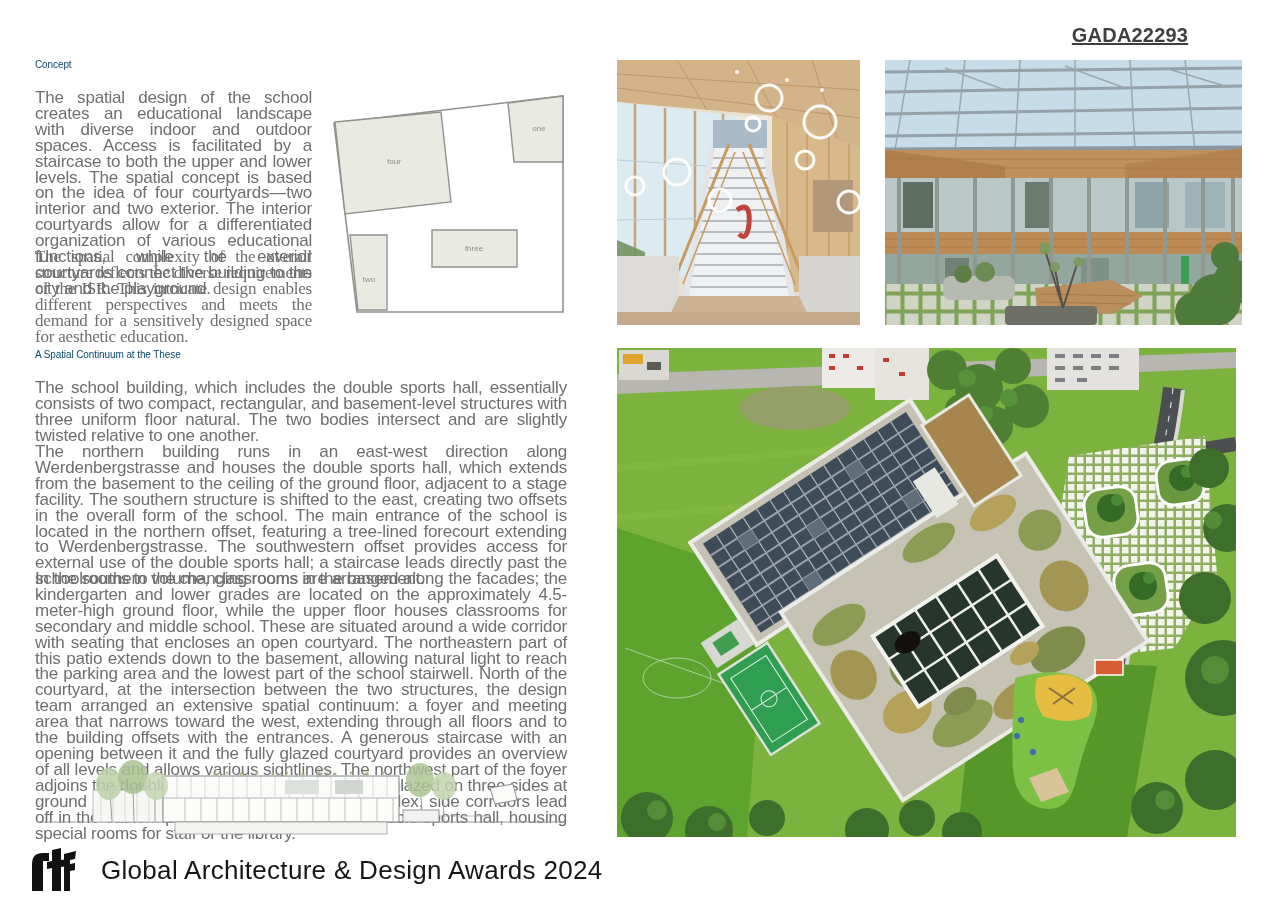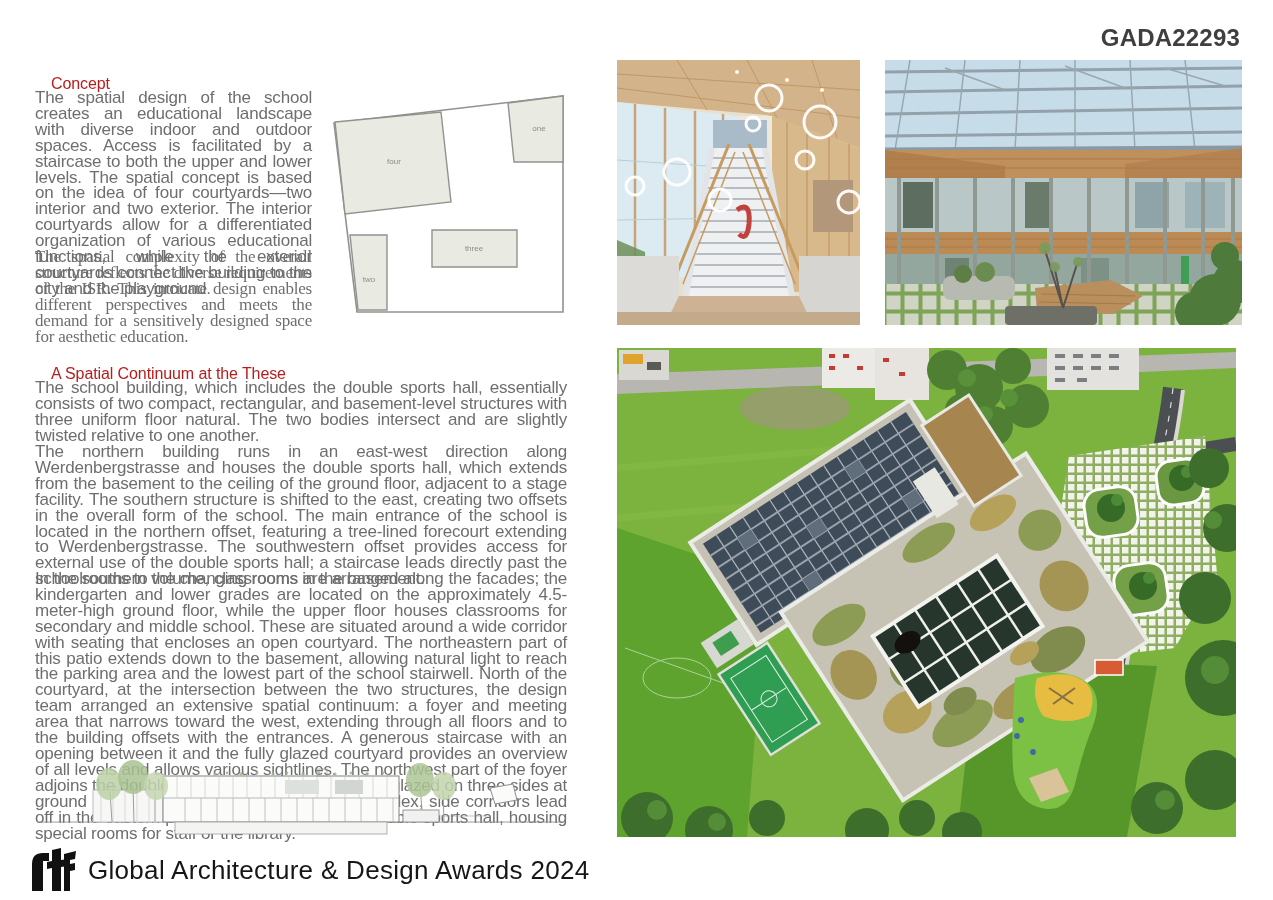--- a/index.html
+++ b/index.html
@@ -1,24 +1,24 @@
 <!DOCTYPE html>
 <html><head>
 <meta charset="utf-8">
 <style>
   html,body{margin:0;padding:0;background:#ffffff;}
   .page{position:relative;width:1273px;height:900px;background:#ffffff;overflow:hidden;
         font-family:"Liberation Sans",sans-serif;}
   .abs{position:absolute;}
   .body-text{font-size:17px;line-height:15.9px;color:#6e6e6e;text-align:justify;
              letter-spacing:-0.2px;margin:0;}
-  .sub-head{font-size:16px;color:#b91c1c;letter-spacing:-0.1px;margin:16px;}
-  .gada-code{font-size:24px;font-weight:bold;color:#3f3f3f;letter-spacing:0.2px;text-align:right;}
+  .sub-head{font-size:10px;color:#0c4a6e;letter-spacing:-0.1px;margin:0;}
+  .gada-code{font-size:20px;font-weight:bold;color:#3f3f3f;letter-spacing:0.2px;text-align:center;text-decoration:underline;}
   .award-title{font-size:26px;color:#161616;letter-spacing:0.3px;white-space:nowrap;}
-  .footer-row{display:flex;align-items:center;gap:12px;}
+  .footer-row{display:flex;align-items:center;gap:25px;}
   svg{display:block;}
 </style>
 </head>
 <body>
 
 <div class="page">
 
   <div class="abs gada-code" style="top:24px;right:33px;width:220px;">GADA22293</div>
 
   <div class="abs sub-head" style="left:35px;top:59px;width:280px;">Concept</div>

